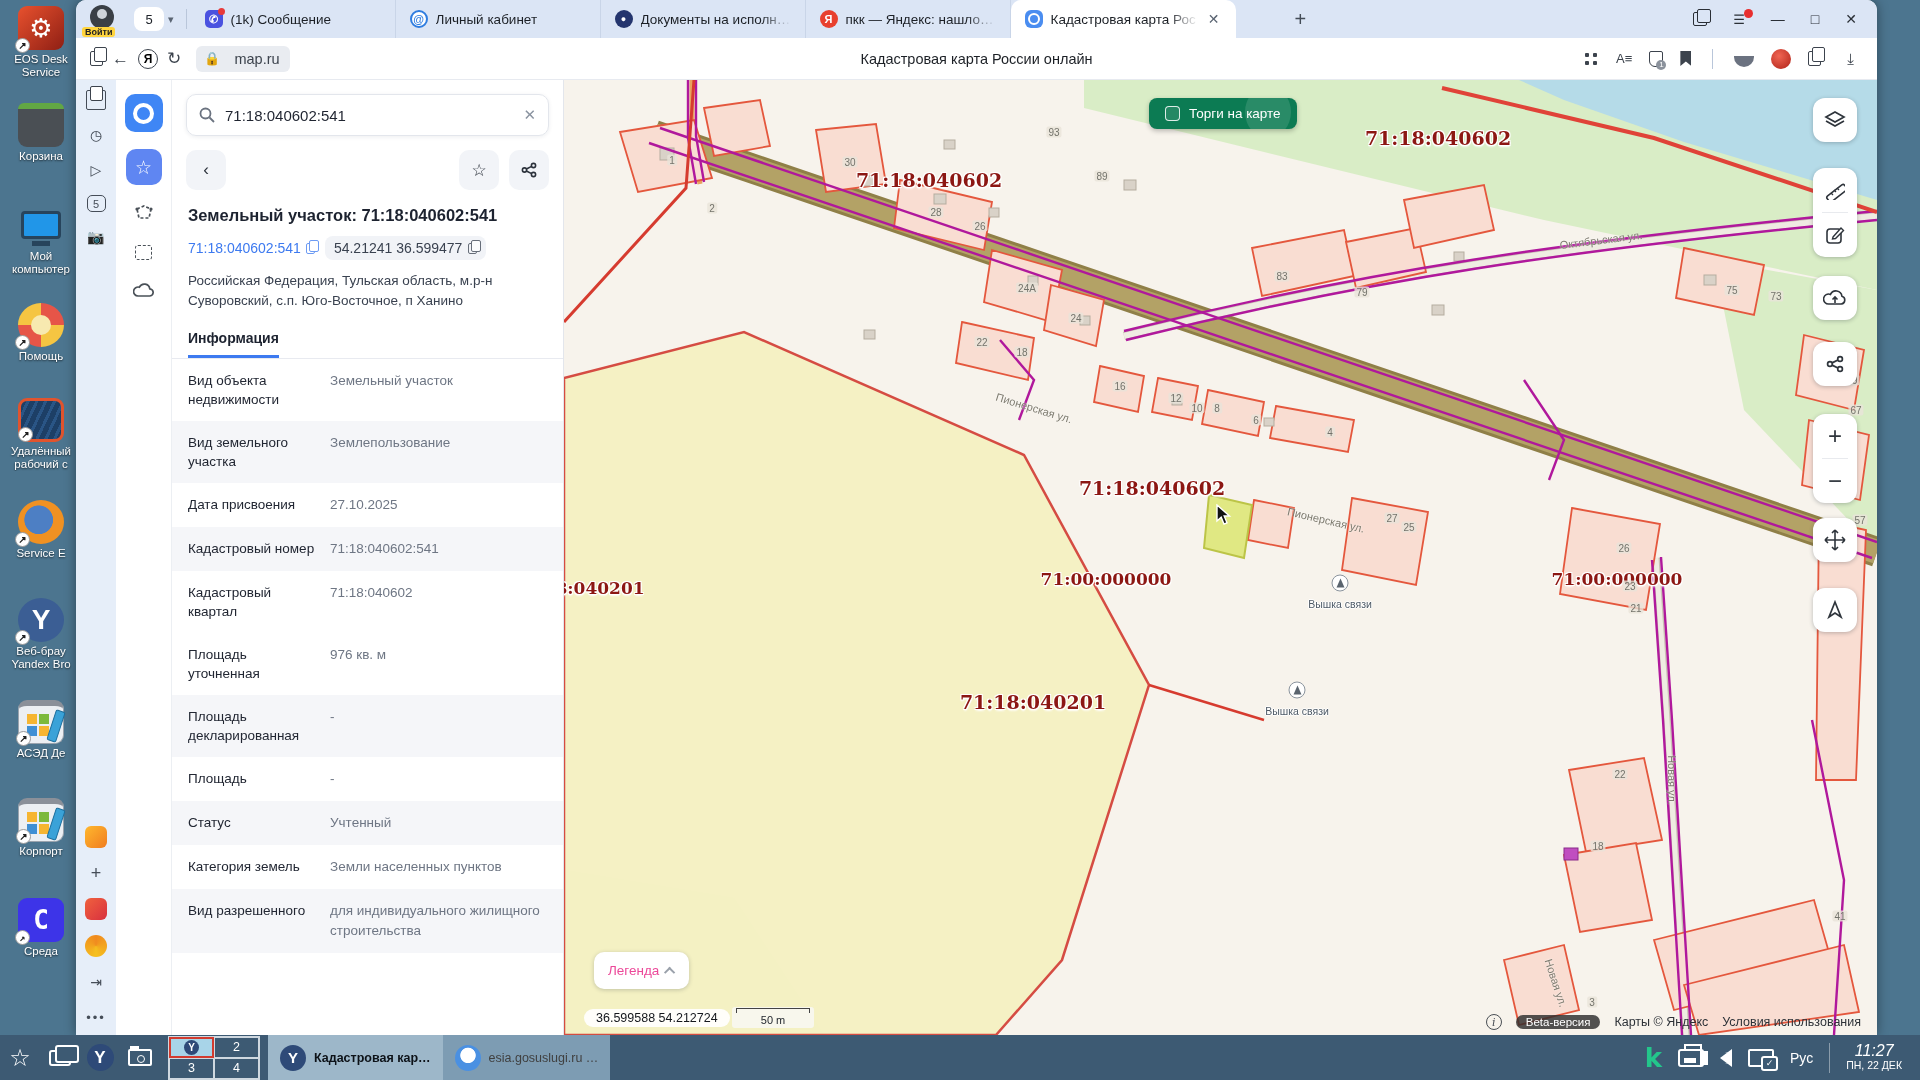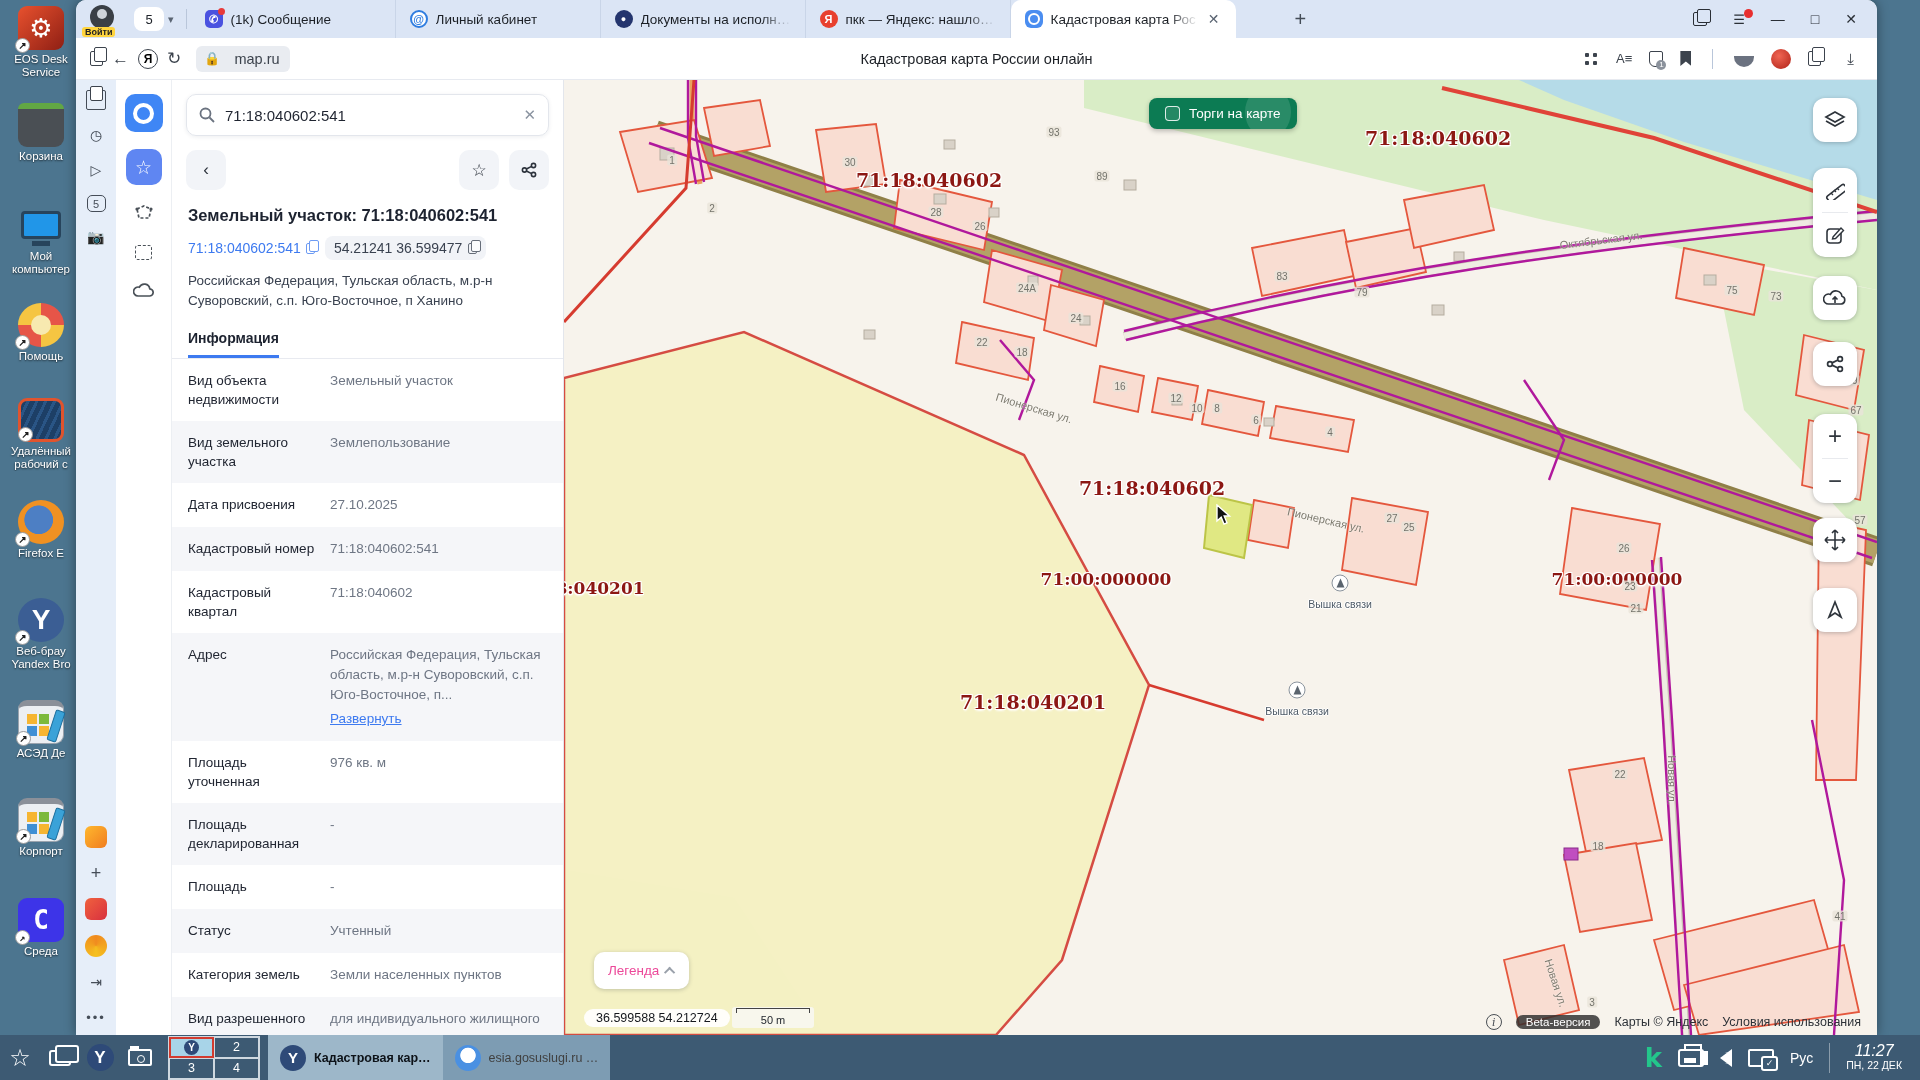--- a/index.html
+++ b/index.html
@@ -215,21 +215,21 @@
     <div class="dicon" style="top: 398px;">
       <span class="dglyph gi-remote">
         <span class="sc-arrow">↗</span>
       </span>
       <span class="dlabel">Удалённый рабочий с</span>
     </div>
     <div class="dicon" style="top: 500px;">
       <span class="dglyph gi-firefox">
         <span class="sc-arrow">↗</span>
       </span>
-      <span class="dlabel">Firefox E</span>
+      <span class="dlabel">Service E</span>
     </div>
     <div class="dicon" style="top: 598px;">
       <span class="dglyph gi-yandex">Y<span class="sc-arrow">↗</span></span>
       <span class="dlabel">Веб-брау Yandex Bro</span>
     </div>
     <div class="dicon" style="top: 700px;">
       <span class="dglyph gi-doc">
         <span class="sc-arrow">↗</span>
       </span>
       <span class="dlabel">АСЭД Де</span>
@@ -395,24 +395,20 @@
             <div class="lb">Дата присвоения</div>
             <div class="vl">27.10.2025</div>
           </div>
           <div class="prow alt">
             <div class="lb">Кадастровый номер</div>
             <div class="vl">71:18:040602:541</div>
           </div>
           <div class="prow">
             <div class="lb">Кадастровый квартал</div>
             <div class="vl">71:18:040602</div>
-          </div>
-          <div class="prow alt">
-            <div class="lb">Адрес</div>
-            <div class="vl">Российская Федерация, Тульская область, м.р-н Суворовский, с.п. Юго-Восточное, п...<a href="#">Развернуть</a></div>
           </div>
           <div class="prow">
             <div class="lb">Площадь уточненная</div>
             <div class="vl">976 кв. м</div>
           </div>
           <div class="prow alt">
             <div class="lb">Площадь декларированная</div>
             <div class="vl">-</div>
           </div>
           <div class="prow">

